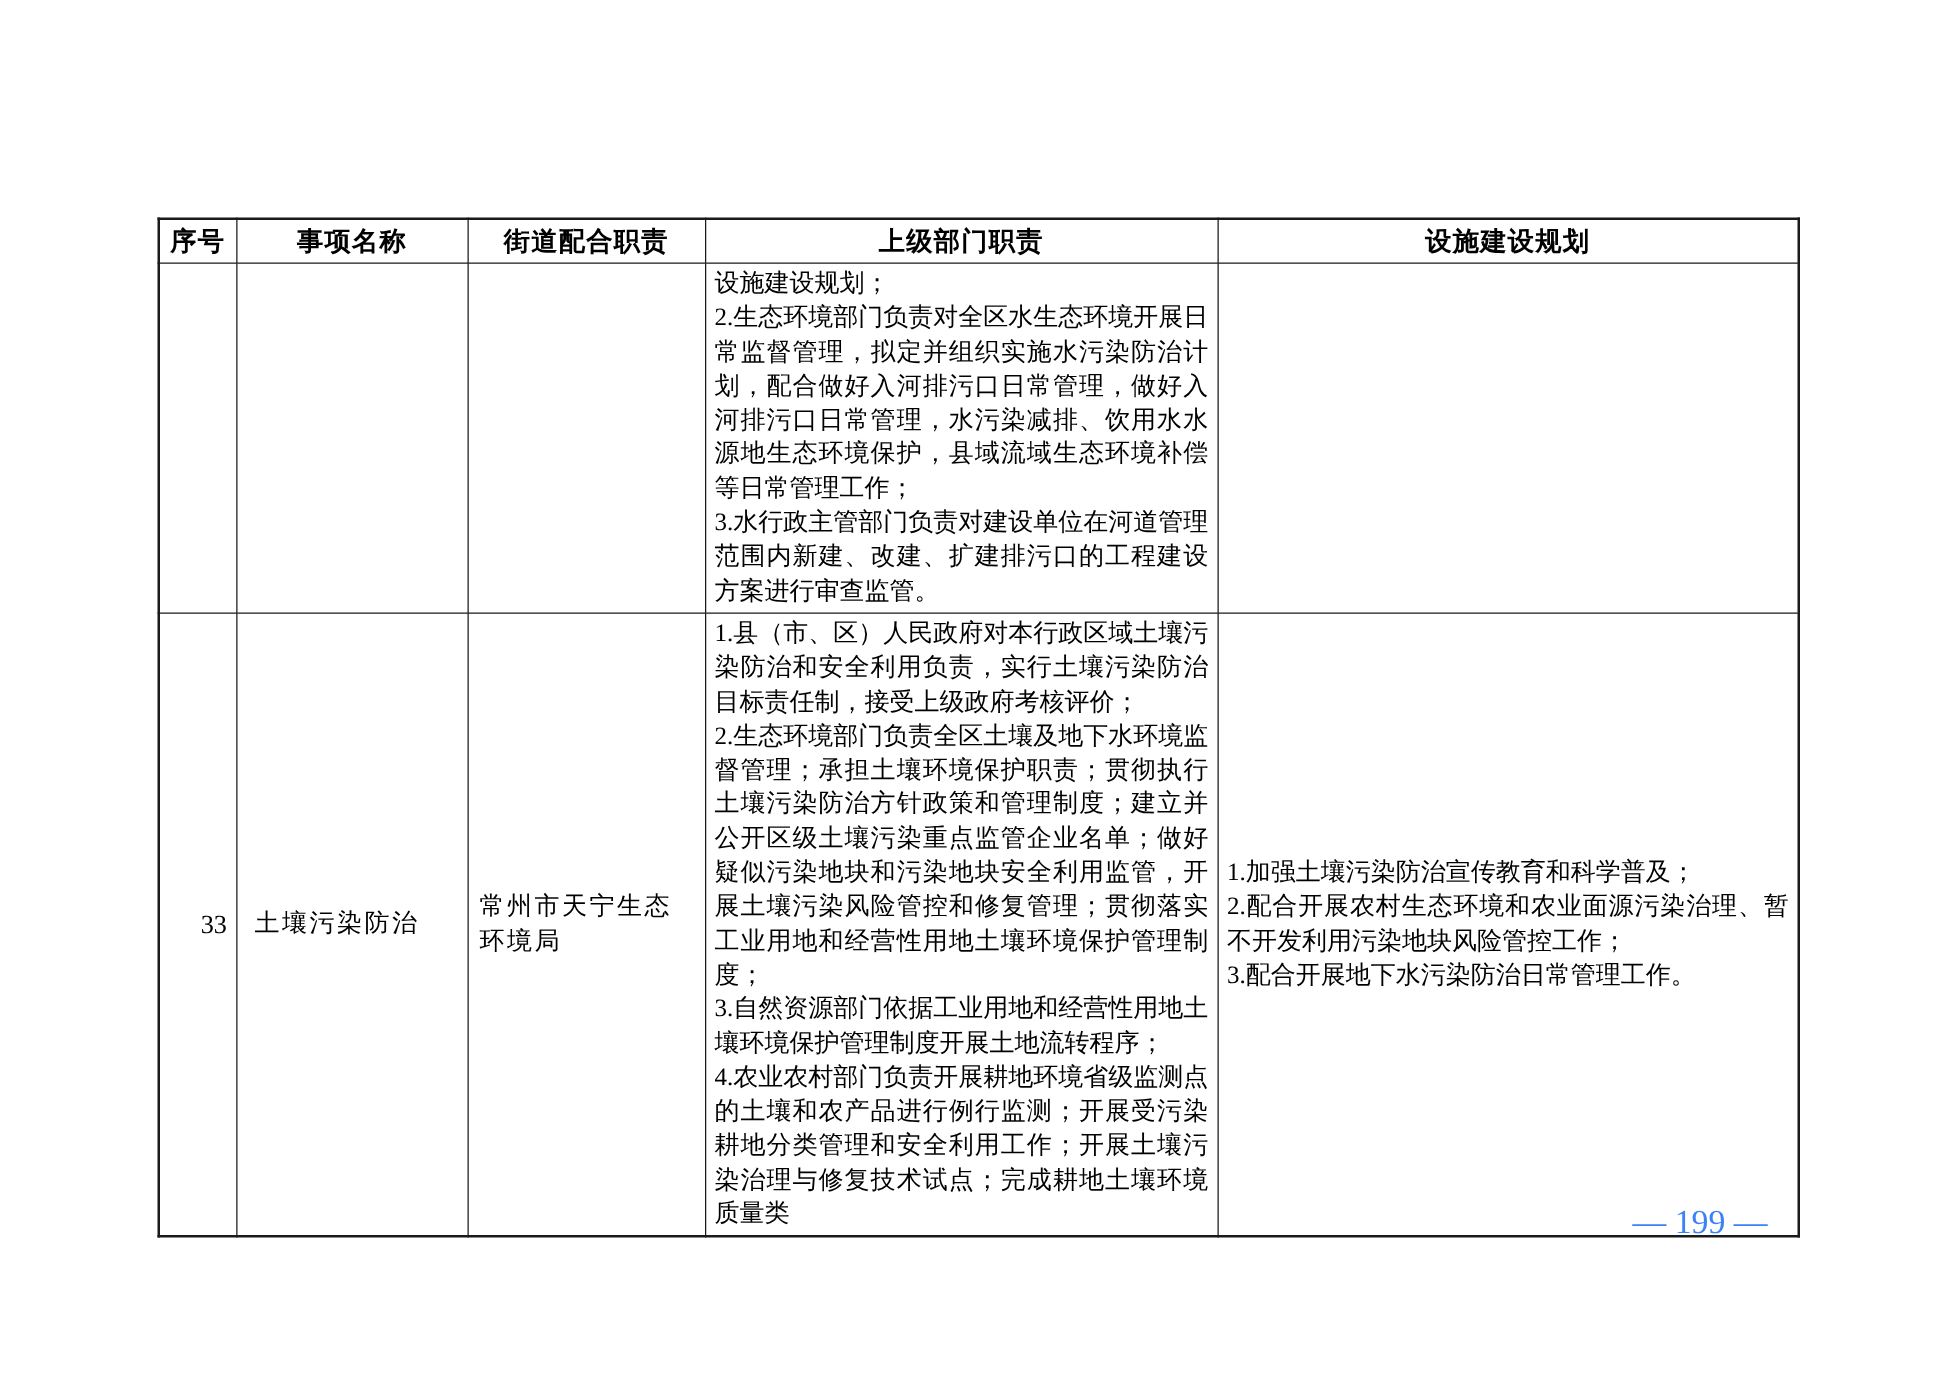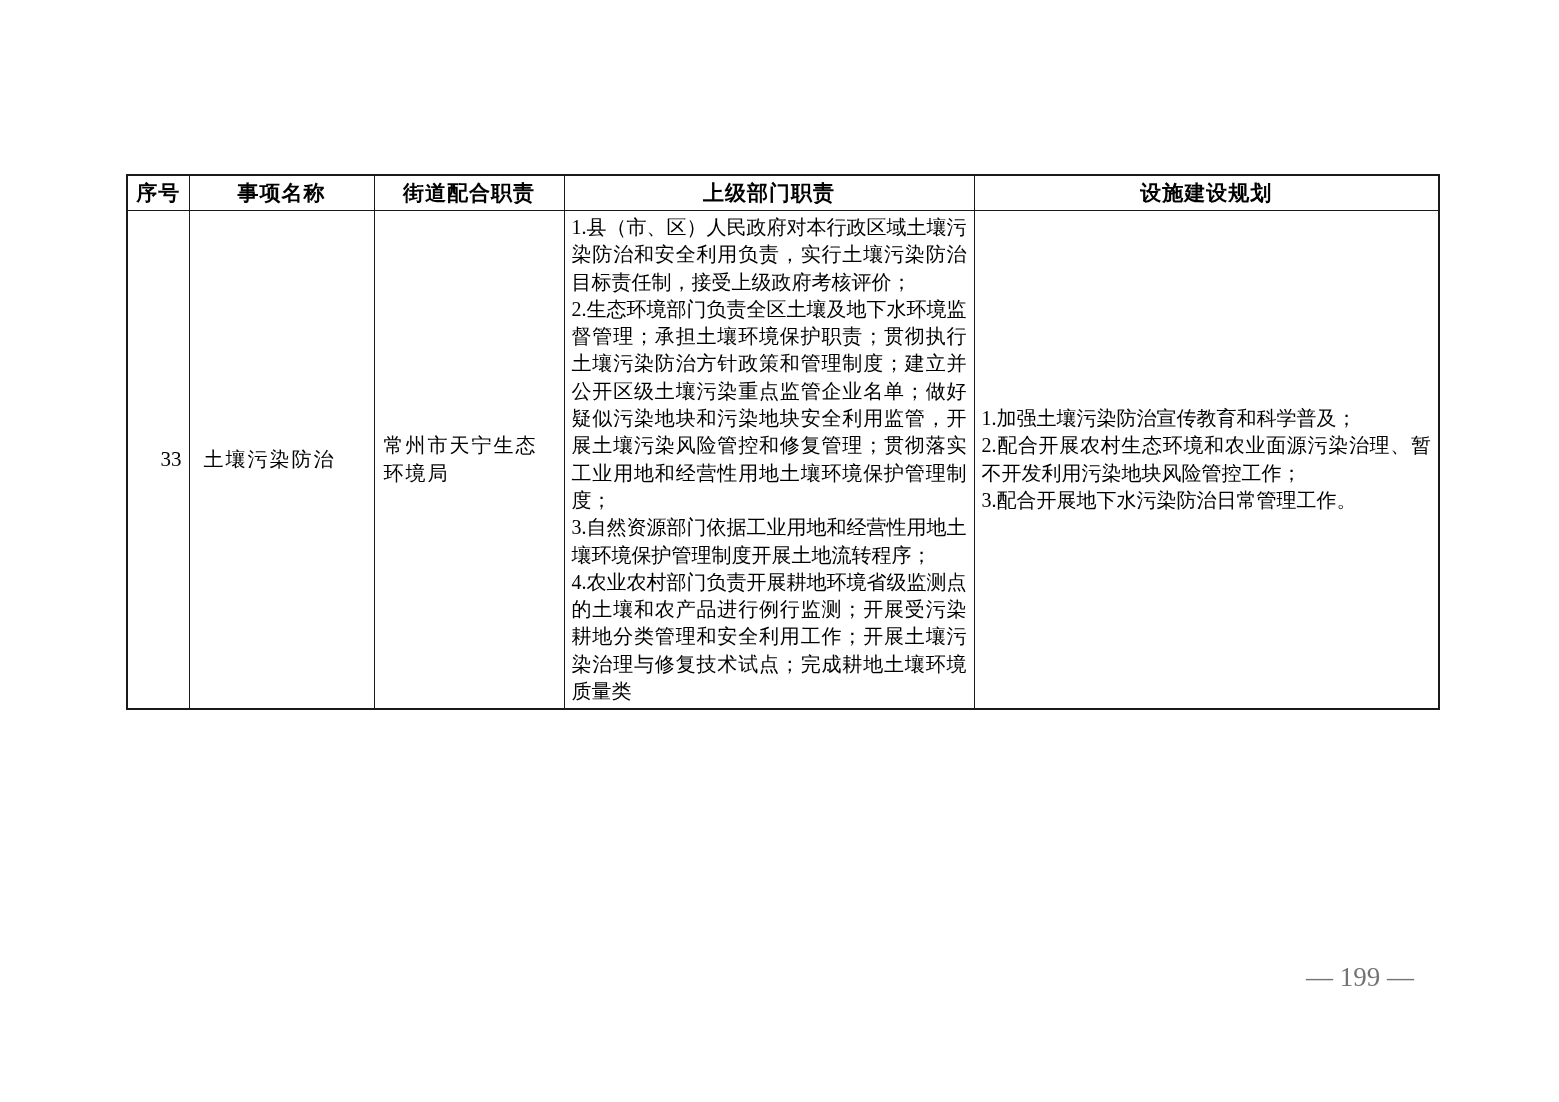--- a/index.html
+++ b/index.html
@@ -68,21 +68,21 @@
     white-space: pre-wrap;
   }
   td.street-mid { vertical-align: middle; }
   .page-number {
     position: absolute;
     left: 1245px;
     top: 962px;
     width: 230px;
     text-align: center;
     font-size: 27px;
-    color: #737373;
+    color: #3b82f6;
     font-family: "Liberation Serif", serif;
   }
 </style>
 </head>
 <body>
 
 <div class="page">
 
   <table class="doc-table">
     <colgroup>
@@ -95,20 +95,29 @@
     <thead>
       <tr>
         <th class="hdr">序号</th>
         <th class="hdr">事项名称</th>
         <th class="hdr">街道配合职责</th>
         <th class="hdr">上级部门职责</th>
         <th class="hdr">设施建设规划</th>
       </tr>
     </thead>
     <tbody>
+      <tr class="row-a">
+        <td class="seq-cell"></td>
+        <td class="name-cell"></td>
+        <td class="dept-cell"></td>
+        <td class="duty-cell">设施建设规划；
+2.生态环境部门负责对全区水生态环境开展日常监督管理，拟定并组织实施水污染防治计划，配合做好入河排污口日常管理，做好入河排污口日常管理，水污染减排、饮用水水源地生态环境保护，县域流域生态环境补偿等日常管理工作；
+3.水行政主管部门负责对建设单位在河道管理范围内新建、改建、扩建排污口的工程建设方案进行审查监管。</td>
+        <td class="duty-cell"></td>
+      </tr>
       <tr class="row-b">
         <td class="seq-cell">33</td>
         <td class="name-cell">土壤污染防治</td>
         <td class="dept-cell">常州市天宁生态环境局</td>
         <td class="duty-cell">1.县（市、区）人民政府对本行政区域土壤污染防治和安全利用负责，实行土壤污染防治目标责任制，接受上级政府考核评价；
 2.生态环境部门负责全区土壤及地下水环境监督管理；承担土壤环境保护职责；贯彻执行土壤污染防治方针政策和管理制度；建立并公开区级土壤污染重点监管企业名单；做好疑似污染地块和污染地块安全利用监管，开展土壤污染风险管控和修复管理；贯彻落实工业用地和经营性用地土壤环境保护管理制度；
 3.自然资源部门依据工业用地和经营性用地土壤环境保护管理制度开展土地流转程序；
 4.农业农村部门负责开展耕地环境省级监测点的土壤和农产品进行例行监测；开展受污染耕地分类管理和安全利用工作；开展土壤污染治理与修复技术试点；完成耕地土壤环境质量类</td>
         <td class="duty-cell street-mid">1.加强土壤污染防治宣传教育和科学普及；
 2.配合开展农村生态环境和农业面源污染治理、暂不开发利用污染地块风险管控工作；

